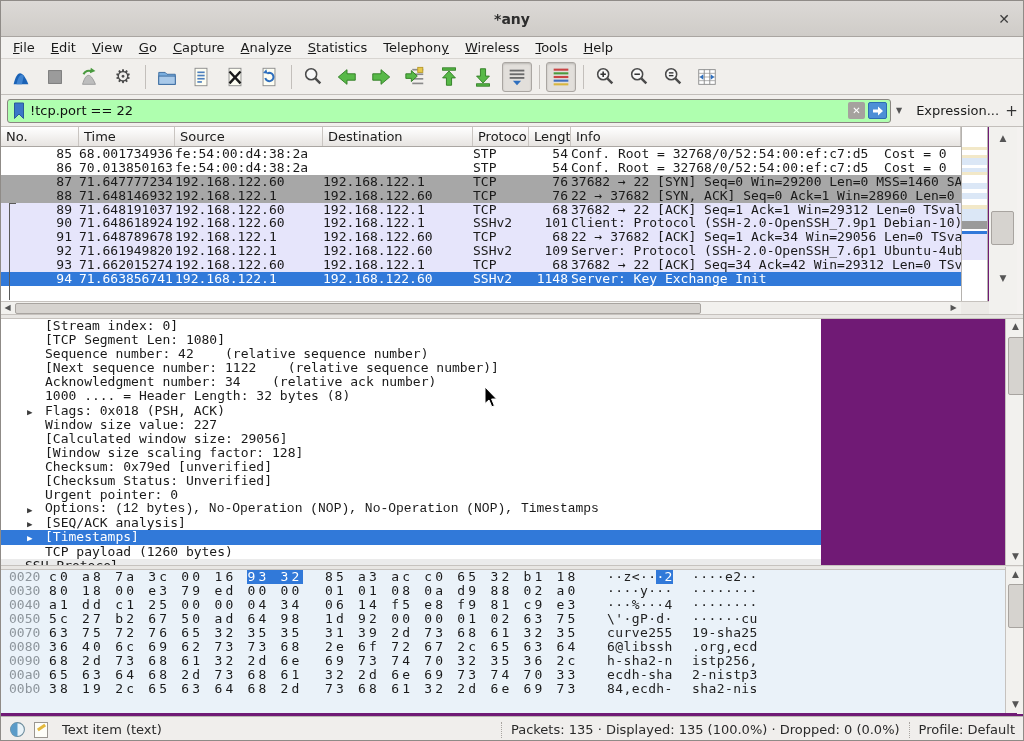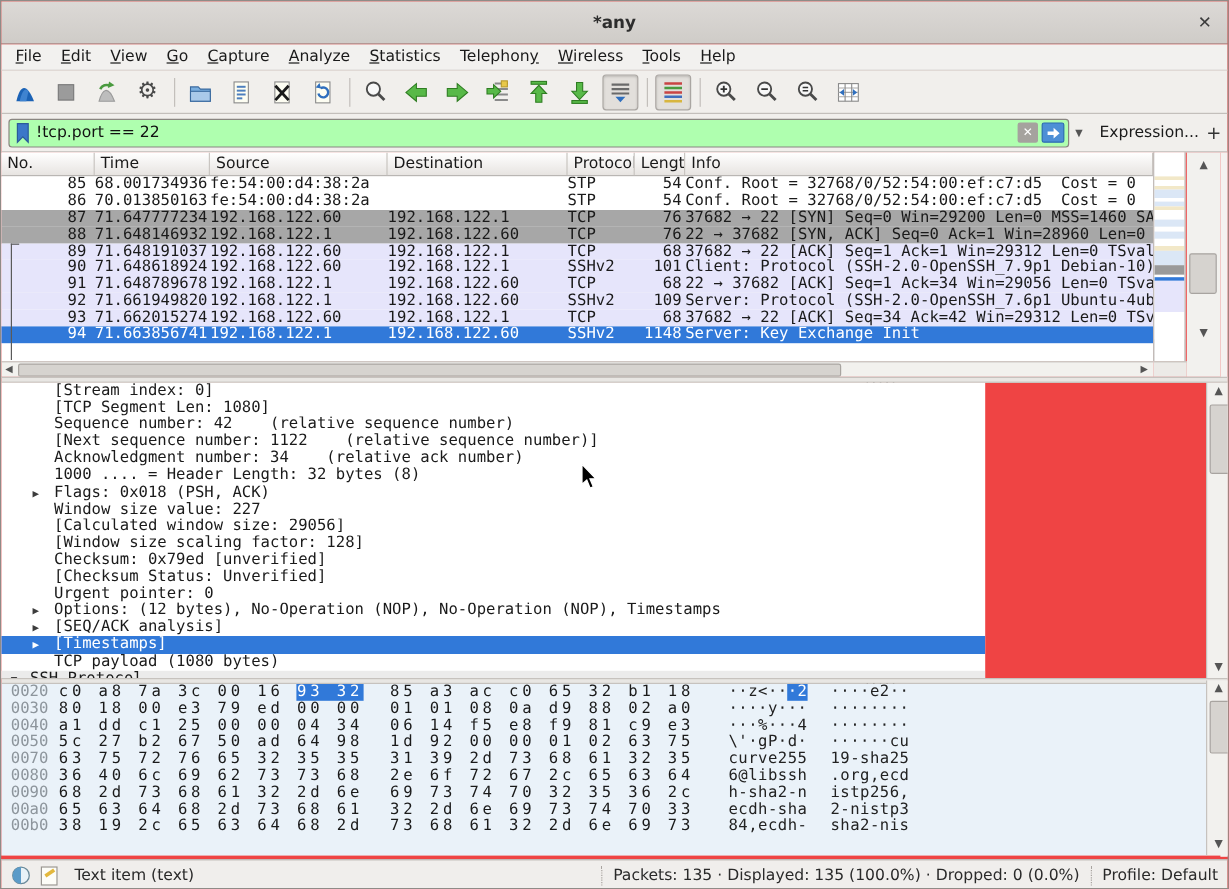--- a/index.html
+++ b/index.html
@@ -1,18 +1,18 @@
 <!DOCTYPE html>
 <html><head>
 <meta charset="utf-8">
 <style>
   * { margin:0; padding:0; box-sizing:border-box; }
   html,body { width:1024px; height:741px; overflow:hidden; }
   body { font-family:"DejaVu Sans", "Liberation Sans", sans-serif; font-size:13px; color:#1a1a1a; background:#fff; }
-  #win { position:absolute; inset:0; width:1024px; height:741px; background:#ef4444; border:1px solid #8f8b87; overflow:hidden; }
+  #win { position:absolute; inset:0; width:1024px; height:741px; background:#701a75; border:1px solid #8f8b87; overflow:hidden; }
 
   
   #titlebar { position:absolute; left:0; top:0; width:100%; height:36px;
     background:linear-gradient(#dcd9d6,#cfccc8); border-bottom:1px solid #a9a5a1;
     display:flex; align-items:center; justify-content:center; }
   #title { font-weight:bold; font-size:14px; color:#2d2d2d; }
   #close-btn { position:absolute; right:10px; top:9px; width:18px; height:18px; text-align:center;
     line-height:18px; font-size:14px; color:#3c3c3c; cursor:default; }
 
   
@@ -438,24 +438,24 @@
       <div class="drow"><span style="position: absolute; left: 44px;">[Next sequence number: 1122    (relative sequence number)]</span></div>
       <div class="drow"><span style="position: absolute; left: 44px;">Acknowledgment number: 34    (relative ack number)</span></div>
       <div class="drow"><span style="position: absolute; left: 44px;">1000 .... = Header Length: 32 bytes (8)</span></div>
       <div class="drow"><span class="arr" style="left: 26px;">▶</span><span style="position: absolute; left: 44px;">Flags: 0x018 (PSH, ACK)</span></div>
       <div class="drow"><span style="position: absolute; left: 44px;">Window size value: 227</span></div>
       <div class="drow"><span style="position: absolute; left: 44px;">[Calculated window size: 29056]</span></div>
       <div class="drow"><span style="position: absolute; left: 44px;">[Window size scaling factor: 128]</span></div>
       <div class="drow"><span style="position: absolute; left: 44px;">Checksum: 0x79ed [unverified]</span></div>
       <div class="drow"><span style="position: absolute; left: 44px;">[Checksum Status: Unverified]</span></div>
       <div class="drow"><span style="position: absolute; left: 44px;">Urgent pointer: 0</span></div>
-      <div class="drow"><span class="arr" style="left: 26px;">▶</span><span style="position: absolute; left: 44px;">Options: (12 bytes), No-Operation (NOP), No-Operation (NOP), Timestamps</span></div>
+      <div class="drow"><span class="arr" style="left: 26px;">▶</span><span style="position: absolute; left: 44px; font-family: Liberation Mono, monospace;">Options: (12 bytes), No-Operation (NOP), No-Operation (NOP), Timestamps</span></div>
       <div class="drow"><span class="arr" style="left: 26px;">▶</span><span style="position: absolute; left: 44px;">[SEQ/ACK analysis]</span></div>
       <div class="drow sel"><span class="arr" style="left: 26px;">▶</span><span style="position: absolute; left: 44px;">[Timestamps]</span></div>
-      <div class="drow"><span style="position: absolute; left: 44px;">TCP payload (1080 bytes)</span></div>
+      <div class="drow"><span style="position: absolute; left: 44px;">TCP payload (1260 bytes)</span></div>
       <div class="drow layer"><span class="arr" style="left: 8px;">▼</span><span style="position: absolute; left: 24px;">SSH Protocol</span></div>
     </div>
   <div id="details-vscroll">
     <div class="varrow" style="top:0">▲</div>
     <div class="vthumb" style="top:18px; height:58px"></div>
     <div class="varrow" style="top:230px">▼</div>
   </div>
 
   <div class="splitter" style="top:564px">
       <span class="grip">·····</span>

